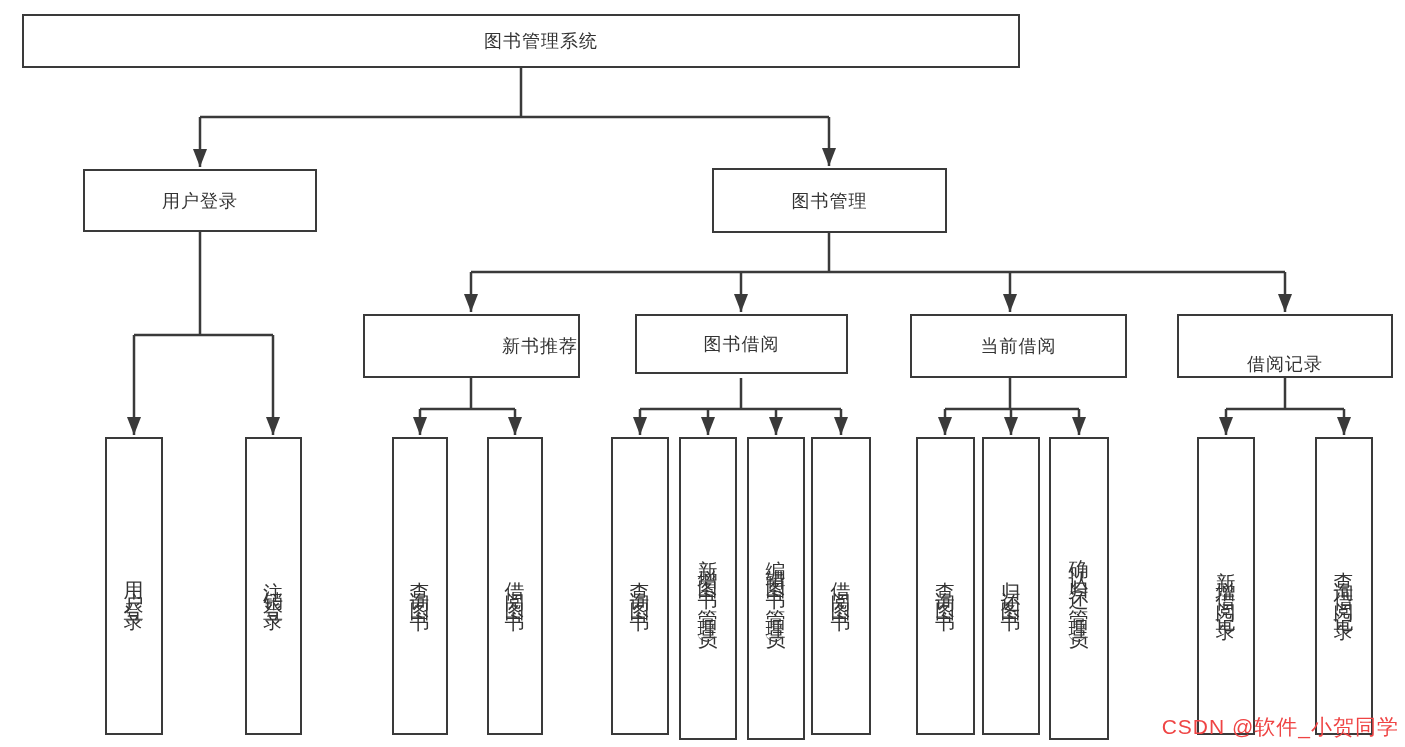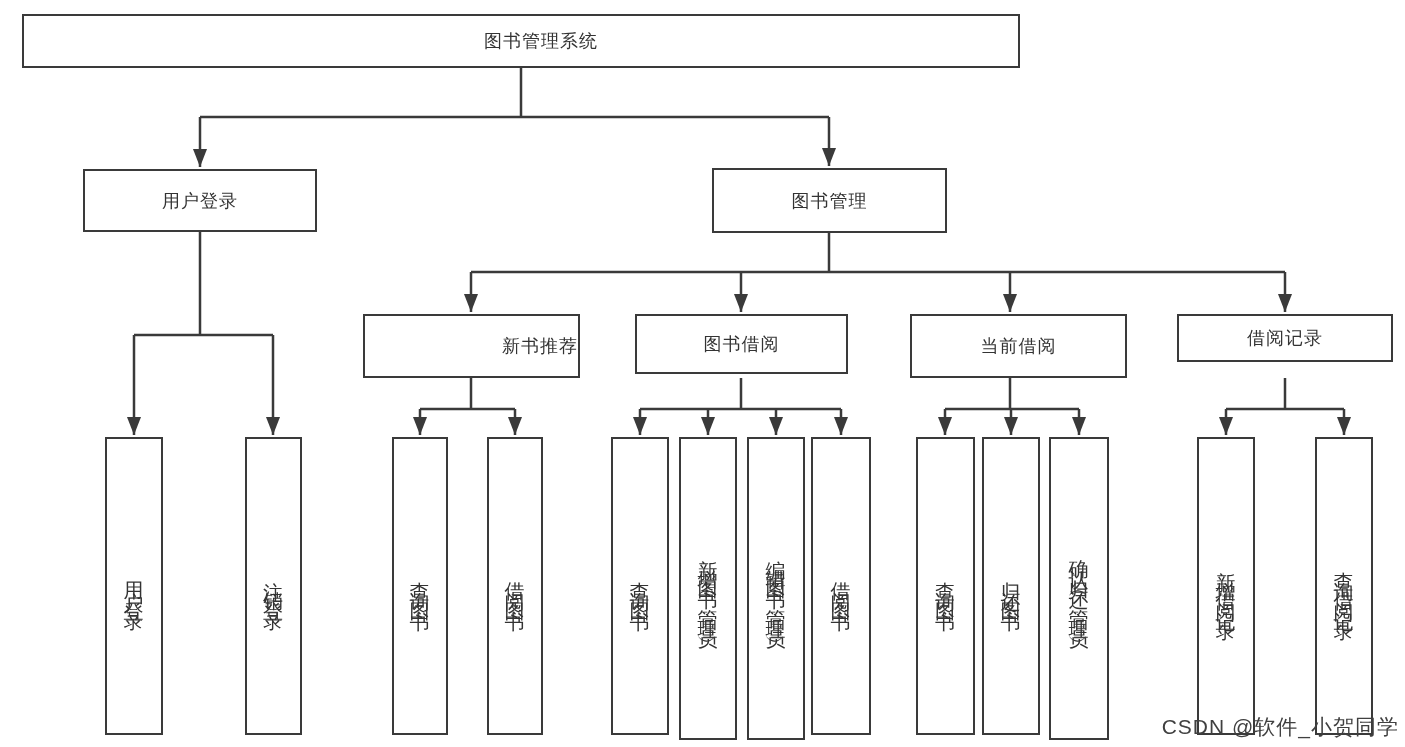--- a/index.html
+++ b/index.html
@@ -36,21 +36,21 @@
     font-size: 20px;
     letter-spacing: 10px;
     line-height: 1;
     white-space: nowrap;
   }
   .watermark {
     position: absolute;
     top: 713px;
     right: 6px;
     font-size: 21px;
-    color: #404040;
+    color: #ef4444;
     letter-spacing: 1px;
     white-space: nowrap;
   }
 </style>
 </head>
 <body>
 
 <div class="stage">
 
   <svg class="connectors" viewBox="0 0 1405 747" xmlns="http://www.w3.org/2000/svg">
@@ -110,21 +110,21 @@
 
   <div class="box h" style="left:363px; top:314px; width:217px; height:64px;justify-content:flex-end;">
     <span>新书推荐</span>
   </div>
   <div class="box h" style="left:635px; top:314px; width:213px; height:60px;">
     <span>图书借阅</span>
   </div>
   <div class="box h" style="left:902px; top:314px; width:217px; height:64px;margin-left:8px;">
     <span>当前借阅</span>
   </div>
-  <div class="box h" style="left:1177px; top:314px; width:216px; height:48px;">
+  <div class="box h" style="left:1177px; top:314px; width:216px; height:64px;align-items:flex-end;">
     <span>借阅记录</span>
   </div>
 
   <div class="box v" style="left:105px; top:437px; width:58px; height:298px;">
     <span>用户登录</span>
   </div>
   <div class="box v" style="left:245px; top:437px; width:57px; height:298px;">
     <span>注销登录</span>
   </div>
 

